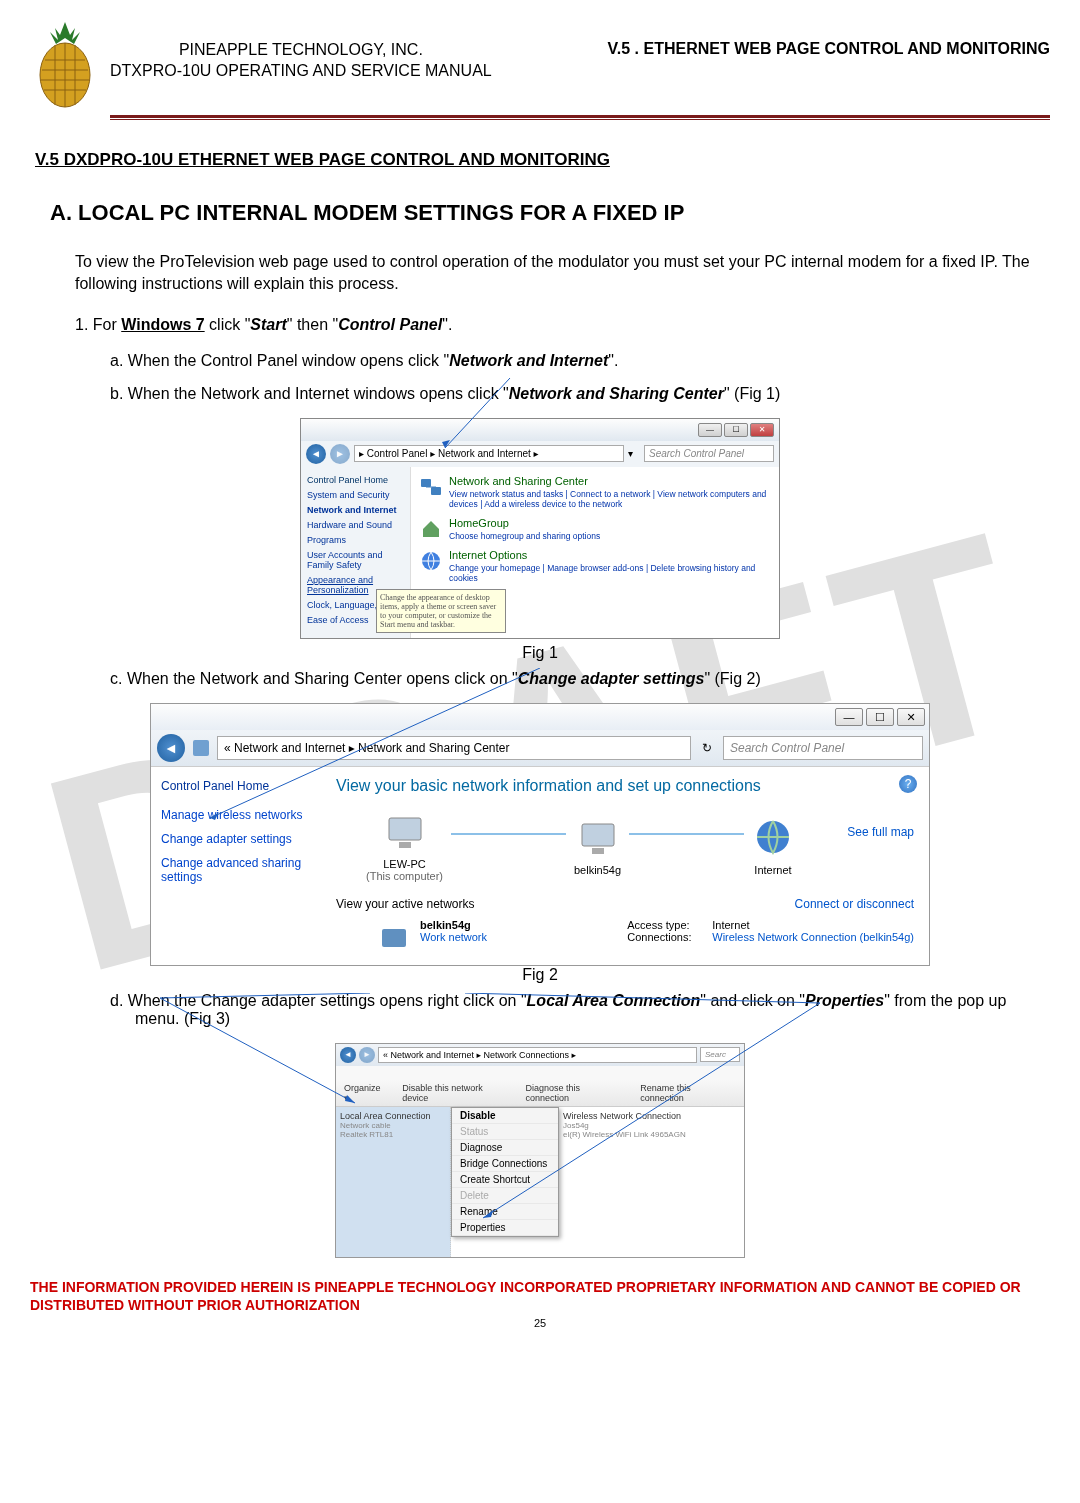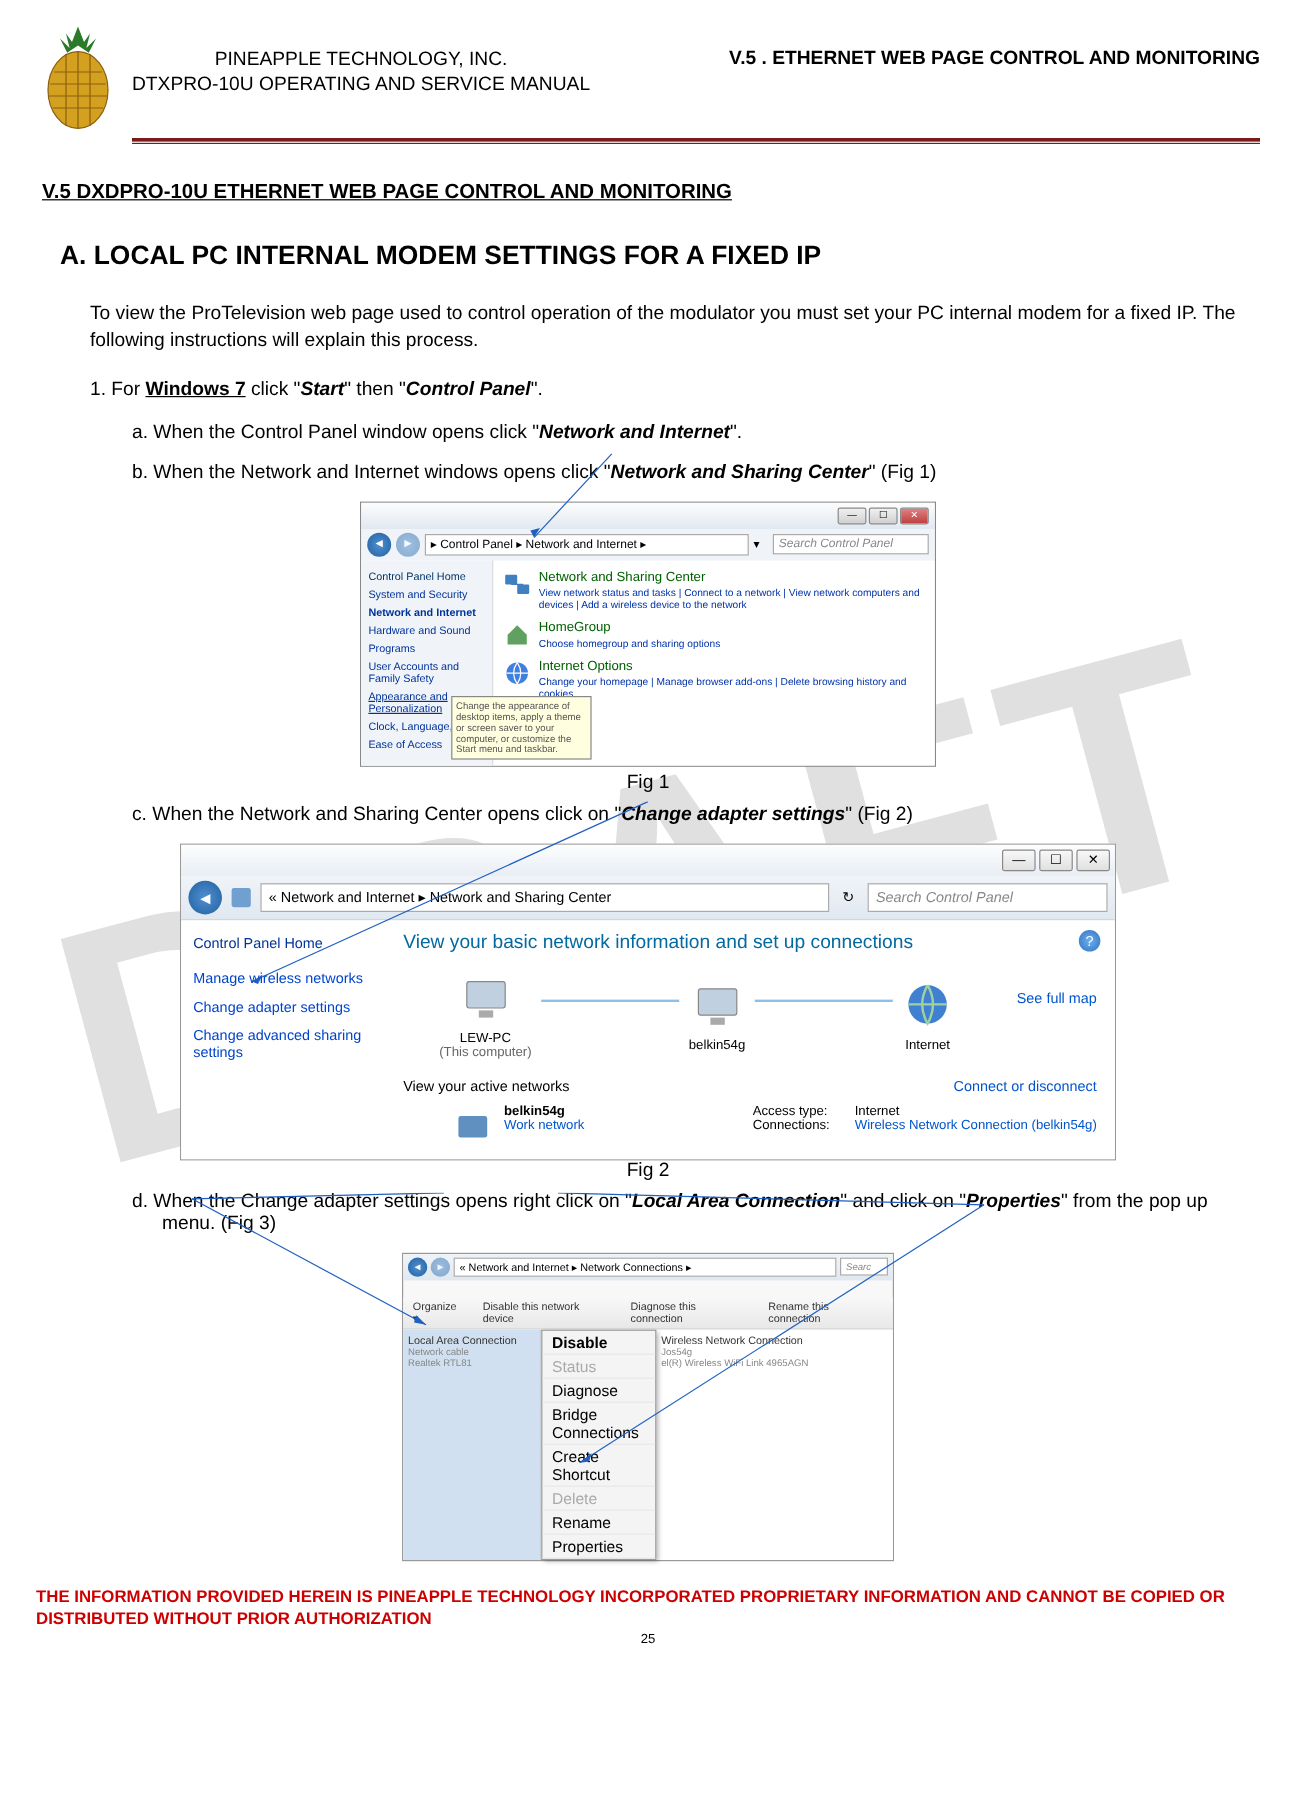--- a/index.html
+++ b/index.html
@@ -165,21 +165,22 @@
     .cp-icon { width: 24px; height: 24px; flex-shrink: 0; }
     .cp-cat-title { color: #006000; font-size: 11px; font-weight: normal; }
     .cp-cat-links { color: #0033aa; font-size: 8.5px; margin-top: 2px; }
     .tooltip-box {
       position: absolute;
       background: #ffffe0;
       border: 1px solid #888;
       padding: 3px;
       font-size: 8px;
       color: #555;
-      width: 117px;
+      width: 130px;
+      font-family: Liberation Serif, serif;
     }
     
     
     .fig2-container { width: 780px; margin: 10px auto 5px; }
     .fig2-box { border: 1px solid #999; background: #fff; font-size: 12px; }
     .fig2-chrome {
       display: flex;
       justify-content: flex-end;
       padding: 4px;
       gap: 3px;
@@ -302,22 +303,22 @@
       width: 115px;
       padding: 4px;
       border-right: 1px dotted #ccc;
     }
     .fig3-conn-title { color: #333; font-size: 9px; }
     .fig3-conn-sub { color: #888; font-size: 8px; }
     .fig3-menu {
       background: #f4f4f4;
       border: 1px solid #999;
       box-shadow: 2px 2px 4px rgba(0,0,0,0.3);
-      width: 96px;
-      font-size: 13px;
+      width: 108px;
+      font-size: 10px;
     }
     .fig3-menu-item {
       padding: 2px 8px;
       border-bottom: 1px solid #e8e8e8;
     }
     .fig3-menu-item.bold { font-weight: bold; }
     .fig3-menu-item.disabled { color: #aaa; }
     .fig3-right { flex: 1; padding: 4px; }
     
     .arrow-line {

